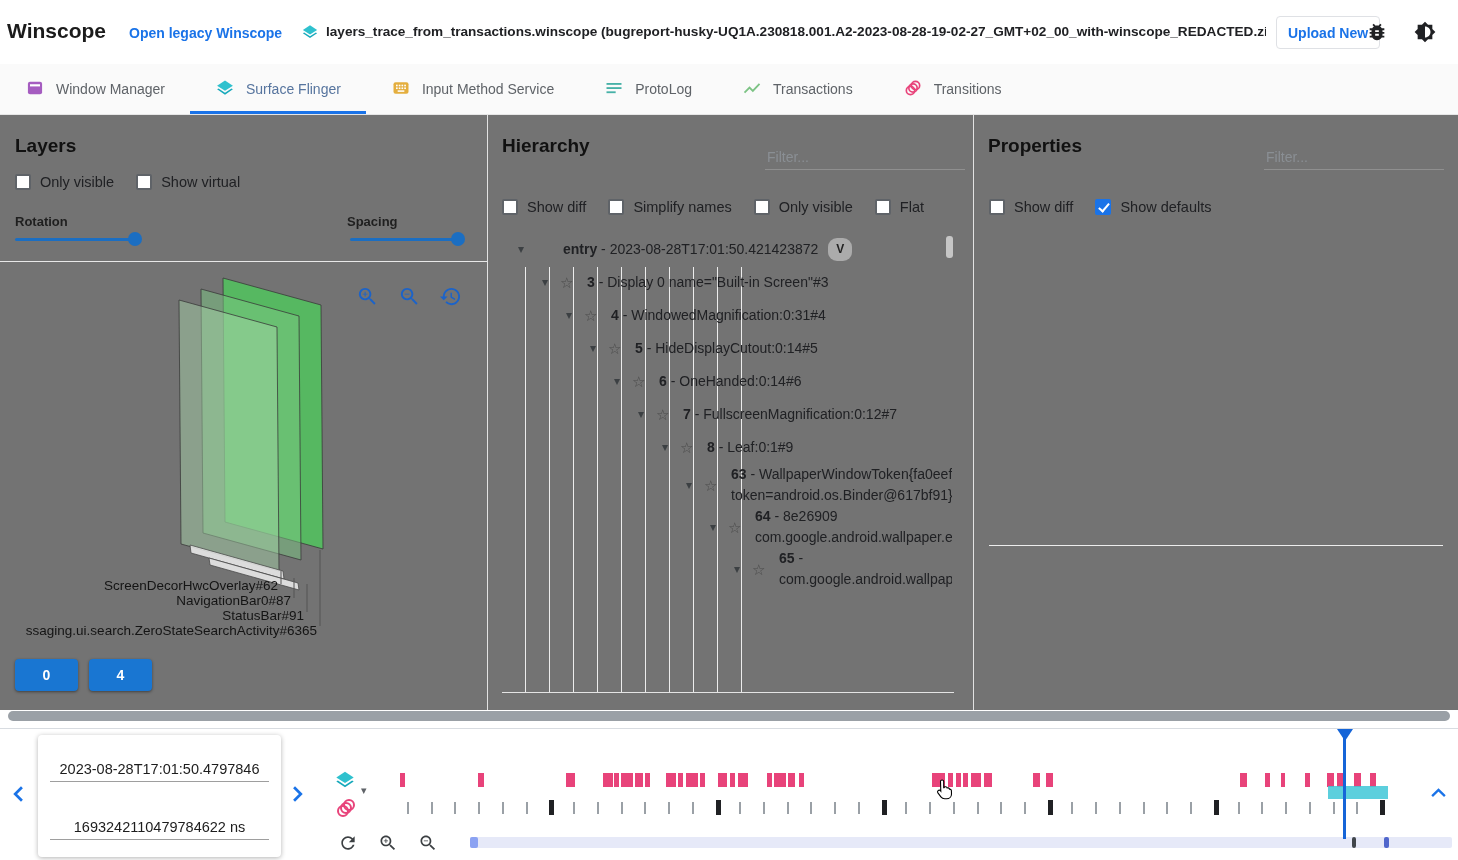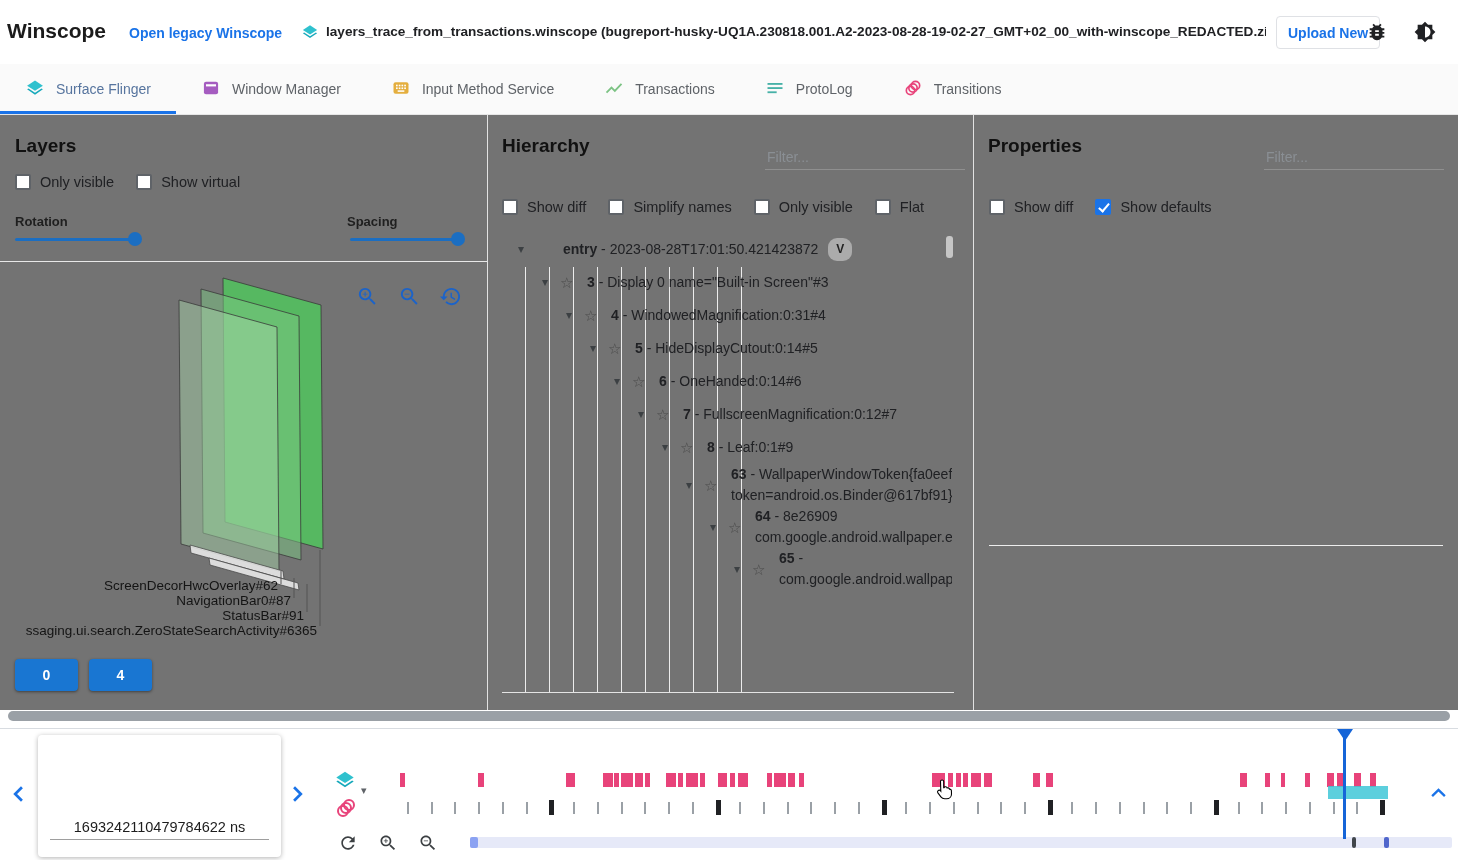--- a/index.html
+++ b/index.html
@@ -96,64 +96,64 @@
       </svg>
   </span>
   <span class="hdr-ic" style="left:1414px;top:21px;">
     <svg width="22" height="22" viewBox="0 0 24 24" fill="#202124">
         <path d="M20 15.31 23.31 12 20 8.69V4h-4.69L12 .69 8.69 4H4v4.69L.69 12 4 15.31V20h4.69L12 23.31 15.31 20H20v-4.69zM12 18V6c3.31 0 6 2.69 6 6s-2.69 6-6 6z"></path>
       </svg>
   </span>
 </div>
 
 <div class="tabbar">
+  <div class="tab">
+    <span><svg width="20" height="20" viewBox="0 0 24 24">
+          <rect x="3.5" y="4.5" width="17" height="15" rx="2.5" fill="#a55cc0"></rect>
+          <rect x="6" y="7.5" width="12" height="2.6" fill="#fff"></rect>
+        </svg></span>
+    <span>Window Manager</span>
+  </div>
   <div class="tab active">
     <span><svg width="20" height="20" viewBox="0 0 24 24">
           <path fill="#2fc1ce" d="M12 3 2.5 9.2 12 15.4l9.5-6.2z"></path>
           <path fill="#17a9bb" d="M12 17.6 4.2 12.5l-1.7 1.1L12 20l9.5-6.4-1.7-1.1z"></path>
         </svg></span>
     <span>Surface Flinger</span>
-  </div>
-  <div class="tab">
-    <span><svg width="20" height="20" viewBox="0 0 24 24">
-          <rect x="3.5" y="4.5" width="17" height="15" rx="2.5" fill="#a55cc0"></rect>
-          <rect x="6" y="7.5" width="12" height="2.6" fill="#fff"></rect>
-        </svg></span>
-    <span>Window Manager</span>
   </div>
   <div class="tab">
     <span><svg width="20" height="20" viewBox="0 0 24 24">
           <rect x="3" y="5" width="18" height="14" rx="2.5" fill="#e4ae3e"></rect>
           <g fill="#fff">
             <rect x="6" y="8" width="2" height="2"></rect>
             <rect x="9.3" y="8" width="2" height="2"></rect>
             <rect x="12.6" y="8" width="2" height="2"></rect>
             <rect x="15.9" y="8" width="2" height="2"></rect>
             <rect x="6" y="11.3" width="2" height="2"></rect>
             <rect x="9.3" y="11.3" width="2" height="2"></rect>
             <rect x="12.6" y="11.3" width="2" height="2"></rect>
             <rect x="15.9" y="11.3" width="2" height="2"></rect>
             <rect x="8" y="14.8" width="8" height="1.8"></rect>
           </g>
         </svg></span>
     <span>Input Method Service</span>
   </div>
   <div class="tab">
-    <span><svg width="20" height="20" viewBox="0 0 24 24">
-          <path d="M3 17.5l6-6 4 4 8-8.5" fill="none" stroke="#7cc384" stroke-width="2.2"></path>
-        </svg></span>
-    <span>Transactions</span>
-  </div>
-  <div class="tab">
     <span><svg width="20" height="20" viewBox="0 0 24 24" fill="#46b1a7">
           <rect x="3" y="6" width="18" height="2.2"></rect>
           <rect x="3" y="11" width="18" height="2.2"></rect>
           <rect x="3" y="16" width="11" height="2.2"></rect>
         </svg></span>
     <span>ProtoLog</span>
+  </div>
+  <div class="tab">
+    <span><svg width="20" height="20" viewBox="0 0 24 24">
+          <path d="M3 17.5l6-6 4 4 8-8.5" fill="none" stroke="#7cc384" stroke-width="2.2"></path>
+        </svg></span>
+    <span>Transactions</span>
   </div>
   <div class="tab">
     <span><svg width="20" height="20" viewBox="0 0 24 24" fill="none" stroke="#e8437a" stroke-width="2">
           <circle cx="9" cy="15" r="5"></circle>
           <circle cx="12" cy="12" r="5"></circle>
           <circle cx="15" cy="9" r="5"></circle>
         </svg></span>
     <span>Transitions</span>
   </div>
 </div>
@@ -319,20 +319,21 @@
 
 <div class="hscroll"></div>
 
 <div class="timeline">
   <button class="nav-ch" style="left:10px;top:56px;">
     <svg width="16" height="18" viewBox="0 0 12 16">
         <path d="M9.5 2 3.5 8l6 6" fill="none" stroke="#1a73e8" stroke-width="2.4"></path>
       </svg>
   </button>
   <div class="ts-card">
+    <input class="ts-field" style="top: 22px;" value="2023-08-28T17:01:50.4797846">
     <input class="ts-field" style="top: 80px;" value="1693242110479784622 ns">
   </div>
   <button class="nav-ch" style="left:290px;top:56px;">
     <svg width="16" height="18" viewBox="0 0 12 16">
         <path d="M2.5 2 8.5 8l-6 6" fill="none" stroke="#1a73e8" stroke-width="2.4"></path>
       </svg>
   </button>
 
   <span class="abs" style="left:334px;top:40px;cursor:pointer;">
     <svg width="22" height="22" viewBox="0 0 24 24">

